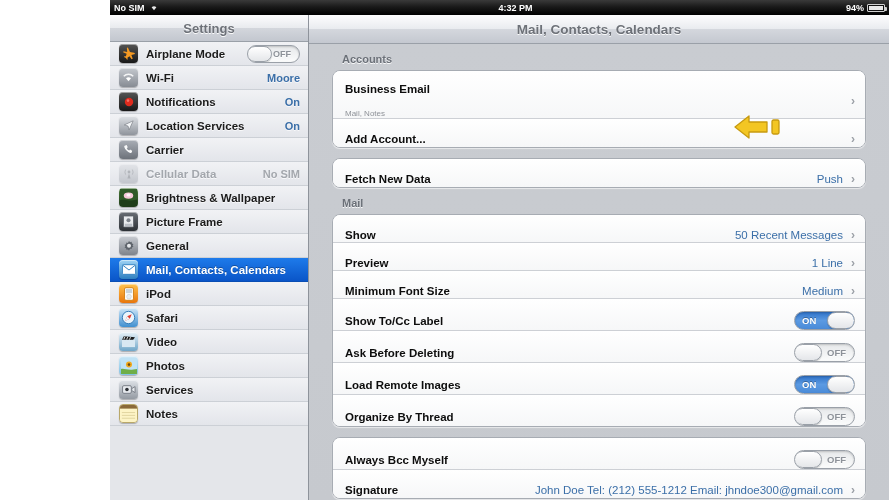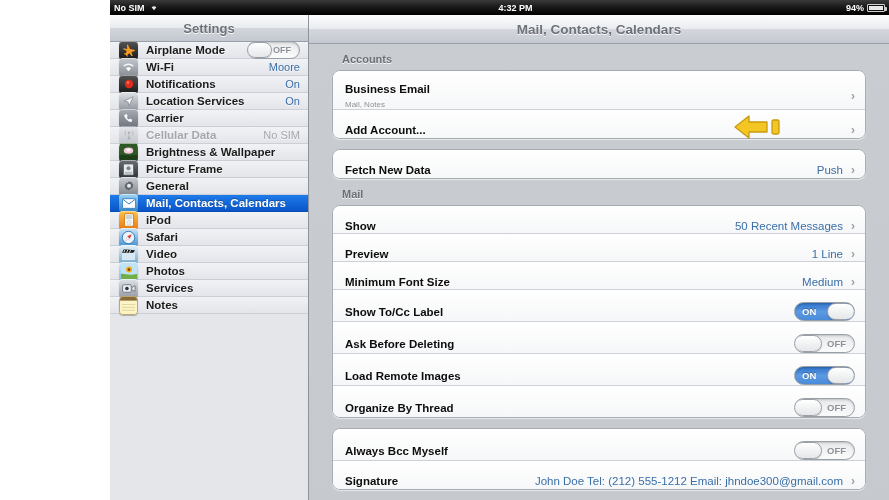--- a/index.html
+++ b/index.html
@@ -58,21 +58,21 @@
     background: linear-gradient(to bottom,#fdfdfe 0%,#e8eaee 50%,#d3d6dc 51%,#c3c7cf 100%);
     border-bottom: 1px solid #9aa0a8;
     display: flex; align-items: center; justify-content: center;
   }
   #sidebar-title {
     font-size: 13px; font-weight: bold; color: #6d7178;
     text-shadow: 0 1px 0 rgba(255,255,255,.9);
   }
   #sidebar-list { background: #e8eaee; }
   .s-item {
-    height: 17px;
+    height: 24px;
     display: flex; align-items: center;
     padding: 0 8px 0 9px;
     border-bottom: 1px solid #ccd0d6;
     background: linear-gradient(to bottom,#f1f2f5 0%,#e3e5ea 100%);
     position: relative;
   }
   .s-item.selected {
     background: linear-gradient(to bottom,#1e7bea 0%,#0a55c8 100%);
     border-bottom-color: #0a4eb4;
   }
@@ -83,21 +83,21 @@
     box-shadow: inset 0 1px 0 rgba(255,255,255,.45), 0 1px 1px rgba(0,0,0,.25);
     display: flex; align-items: center; justify-content: center;
     font-size: 11px; line-height: 1; color: #fff;
   }
   .s-label {
     font-size: 11.5px; font-weight: bold; color: #1b1b1b; flex: 1;
     text-shadow: 0 1px 0 rgba(255,255,255,.7);
     white-space: nowrap; overflow: hidden;
   }
   .s-item.selected .s-label { color: #fff; text-shadow: 0 -1px 0 rgba(0,0,0,.3); }
-  .s-value { font-size: 11px; color: #3b6fa8; font-weight: normal; text-shadow: 0 1px 0 rgba(255,255,255,.7); }
+  .s-value { font-size: 11px; color: #3b6fa8; font-weight: bold; text-shadow: 0 1px 0 rgba(255,255,255,.7); }
   .s-item.dim .s-label { color: #a3a7ad; }
   .s-item.dim .s-value { color: #a3a7ad; }
   .s-item.dim .s-icon { opacity: .45; }
 
   
   .ic-airplane { background: linear-gradient(to bottom,#555 0%,#181818 100%); }
   .ic-wifi     { background: linear-gradient(to bottom,#c4c8ce 0%,#868b93 100%); }
   .ic-notif    { background: linear-gradient(to bottom,#555 0%,#181818 100%); }
   .ic-loc      { background: linear-gradient(to bottom,#dfe2e6 0%,#8f949c 100%); }
   .ic-carrier  { background: linear-gradient(to bottom,#a9aeb6 0%,#6d727a 100%); }
@@ -150,21 +150,21 @@
   .row {
     min-height: 28px;
     display: flex; align-items: center;
     padding: 12px 10px 0 12px;
     border-bottom: 1px solid #cdd0d5;
     background: linear-gradient(to bottom,#ffffff 0%,#f6f7f8 100%);
     position: relative;
   }
   .row:last-child { border-bottom: none; }
   .row-label { font-size: 11.5px; font-weight: bold; color: #0d0d0d; flex: 0 0 auto; }
-  .row-sub { font-size: 8px; color: #8e9298; margin-top: 5px; font-weight: normal; }
+  .row-sub { font-size: 8px; color: #8e9298; margin-top: 14px; font-weight: normal; }
   .row-left { display: flex; flex-direction: column; justify-content: center; flex: 1; }
   .row-value { font-size: 11.5px; color: #3b6fa8; font-weight: normal; margin-left: auto; padding-right: 4px; }
   .chev {
     font-size: 12px; color: #9ba0a7; font-weight: bold;
     margin-left: 4px; flex: 0 0 auto; line-height: 1;
   }
   .tall { min-height: 34px; }
 
   
   .toggle {

